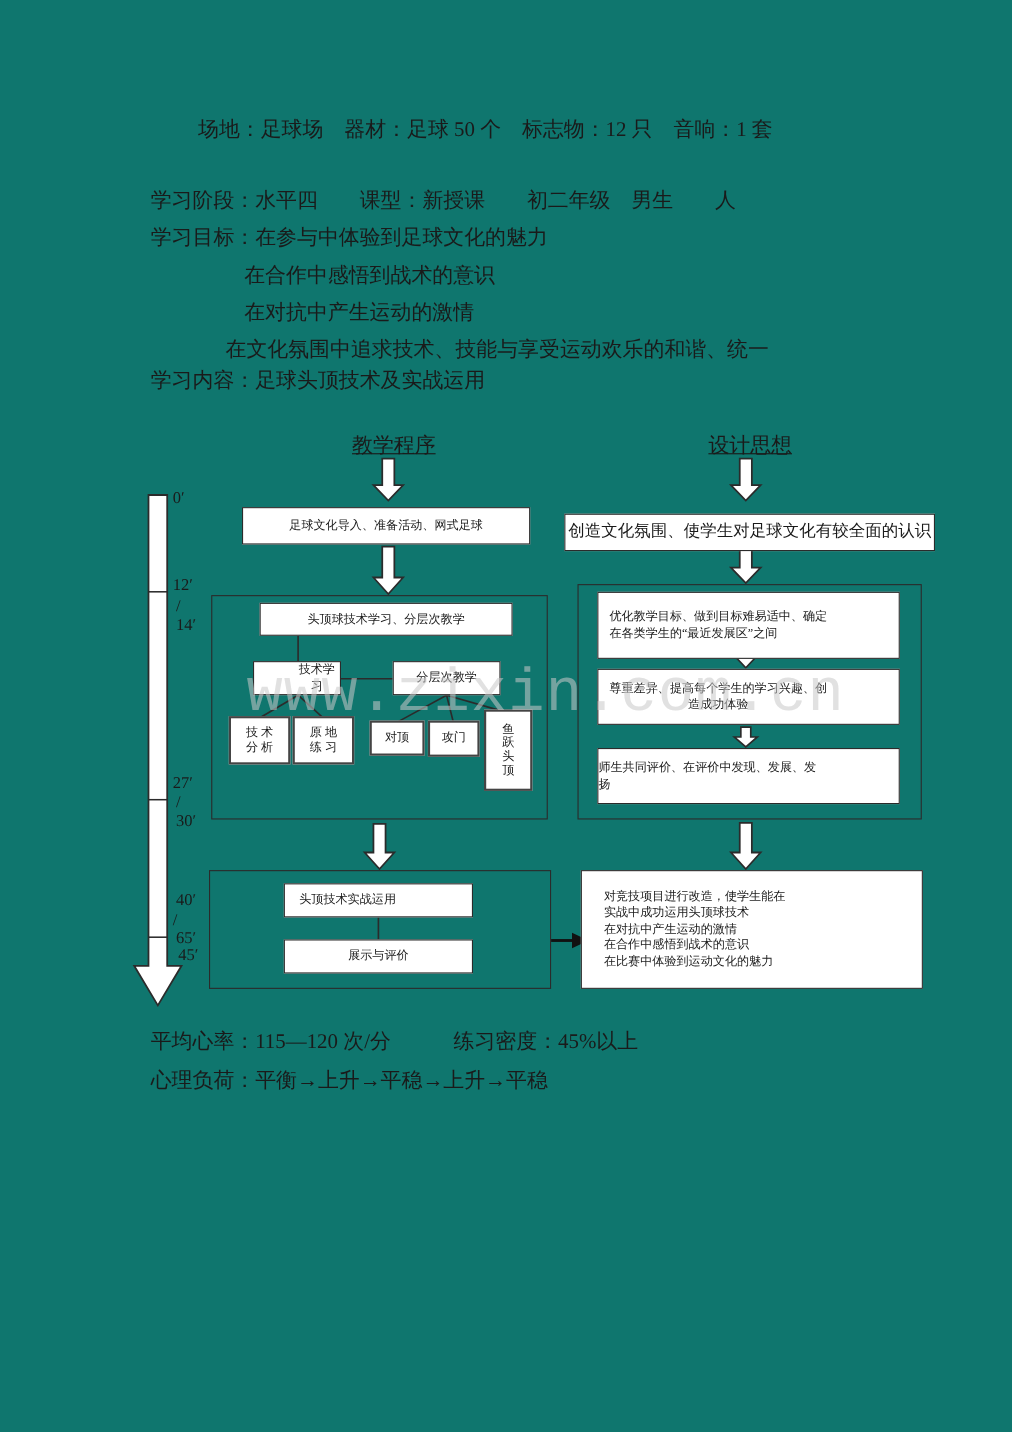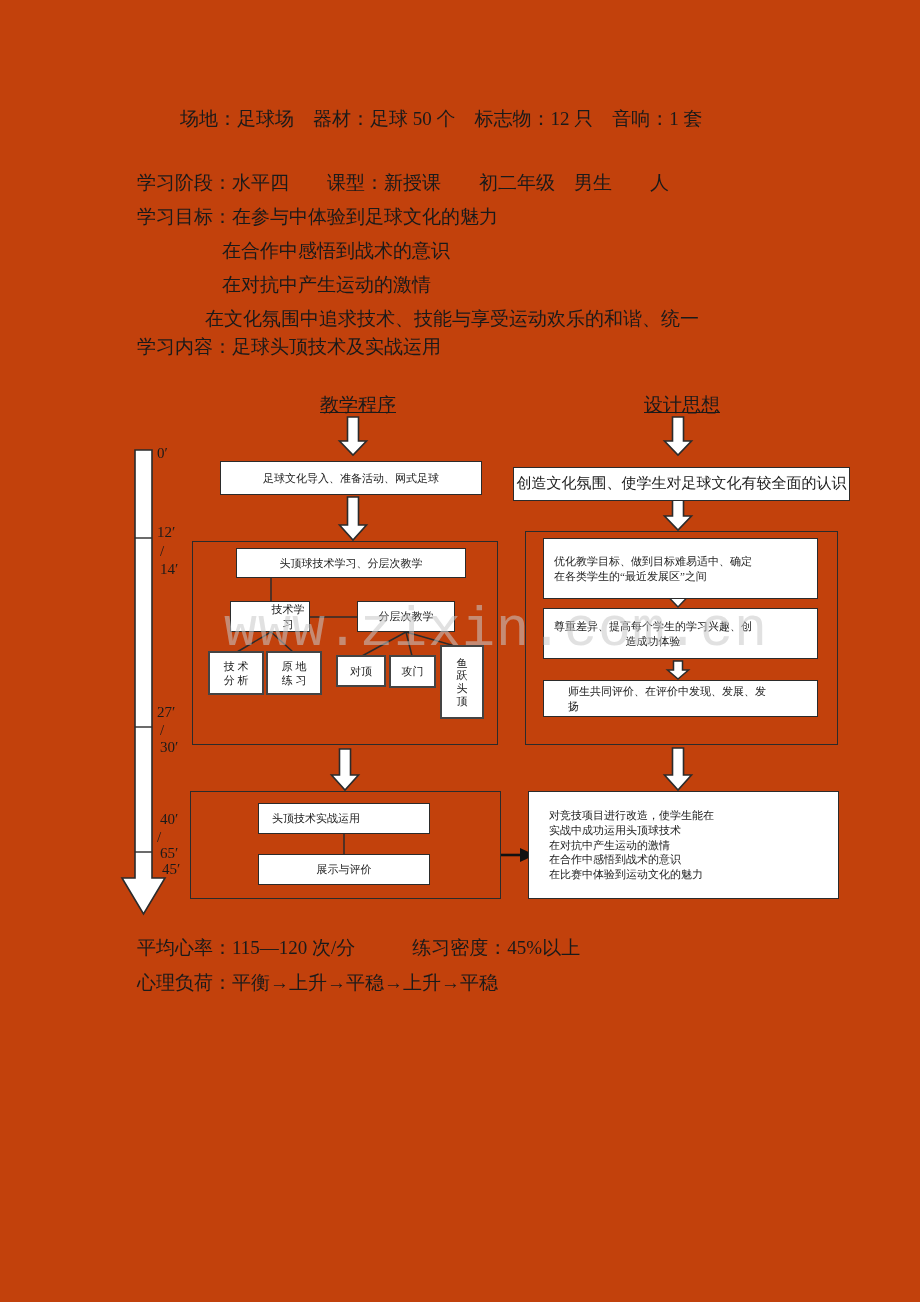--- a/index.html
+++ b/index.html
@@ -1,17 +1,17 @@
 <!DOCTYPE html>
 <html><head>
 <meta charset="utf-8">
 <style>
   html,body{margin:0;padding:0;background:#888;}
   #page{
-    position:relative;width:920px;height:1302px;background:#c2410c;
+    position:relative;width:920px;height:1302px;background:#0f766e;
     margin:0 auto;overflow:hidden;
     font-family:"Liberation Serif","DejaVu Serif",serif;color:#1a1a1a;
   }
   .txt{
     position:absolute;font-family:"Liberation Serif","DejaVu Serif",serif;
     color:#1a1a1a;font-size:19px;white-space:pre;line-height:1.15;
   }
   .small{font-size:15px;}
   .colhead{
     position:absolute;font-size:19px;text-decoration:underline;
@@ -113,21 +113,21 @@
   <div class="box" style="left:258px;top:854px;width:172px;height:31px;">展示与评价</div>
   <div class="box leftalign" style="left:258px;top:803px;width:172px;height:31px;padding-left:13px;">头顶技术实战运用</div>
 
   <div class="box" style="left:513px;top:467px;width:337px;height:34px;font-size:15px;">创造文化氛围、使学生对足球文化有较全面的认识</div>
 
   <div class="box outline" style="left:525px;top:531px;width:313px;height:214px;"></div>
   <div class="box leftalign" style="left:543px;top:538px;width:275px;height:61px;padding:2px 10px;text-align:left;">优化教学目标、做到目标难易适中、确定
 在各类学生的“最近发展区”之间</div>
   <div class="box leftalign" style="left:543px;top:608px;width:275px;height:51px;padding:2px 10px;text-align:center;">尊重差异、提高每个学生的学习兴趣、创
 造成功体验</div>
-  <div class="box leftalign" style="left:543px;top:680px;width:275px;height:37px;padding:2px 24px;text-align:left;">师生共同评价、在评价中发现、发展、发
+  <div class="box leftalign" style="left:543px;top:680px;width:275px;height:51px;padding:2px 0;text-align:left;">师生共同评价、在评价中发现、发展、发
 扬</div>
 
   <div class="box leftalign" style="left:528px;top:791px;width:311px;height:108px;padding:4px 20px;text-align:left;line-height:1.34;">对竞技项目进行改造，使学生能在
 实战中成功运用头顶球技术
 在对抗中产生运动的激情
 在合作中感悟到战术的意识
 在比赛中体验到运动文化的魅力</div>
 
   <div id="watermark">www.zixin.com.cn</div>
 

